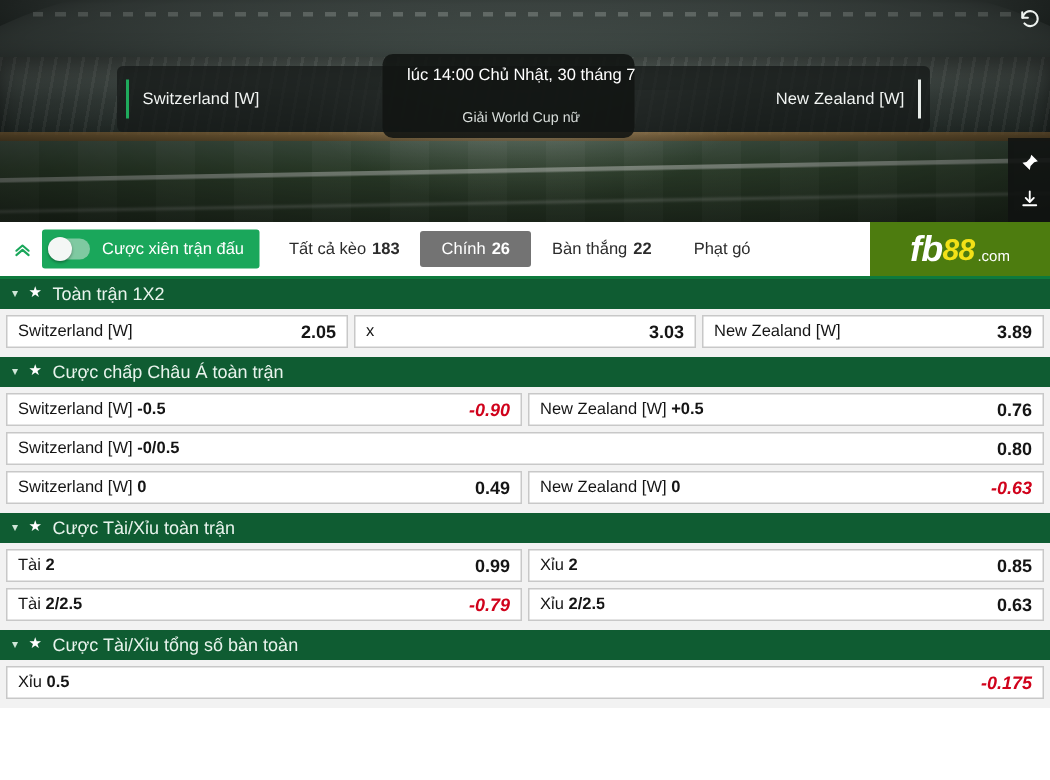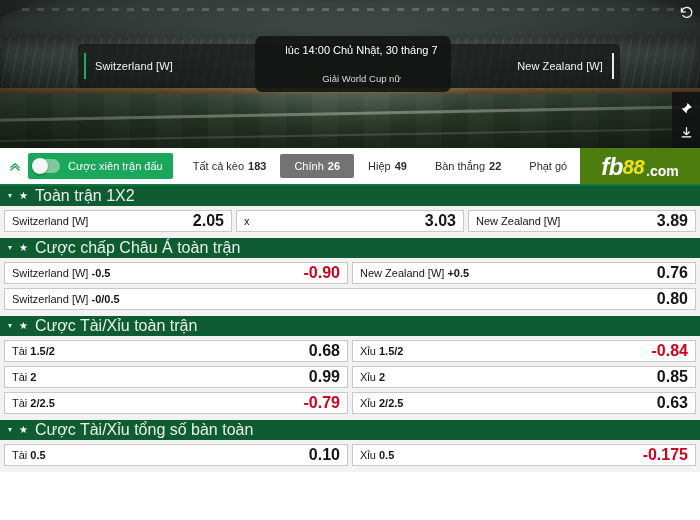--- a/index.html
+++ b/index.html
@@ -99,21 +99,21 @@
     color: #f2f5f3;
     font-size: 11px;
     padding: 0 9px;
     white-space: nowrap;
     letter-spacing: .1px;
   }
   .team.home { margin-left: 6px; }
   .team.away { margin-right: 6px; flex-direction: row; }
 
   .match-info {
-    position: absolute; left: 255px; top: 36px; width: 196px; height: 56px;
+    position: absolute; left: 255px; top: 36px; width: 168px; height: 56px;
     background: rgba(18,21,19,.90);
     border-radius: 7px;
     display: flex; flex-direction: column; align-items: center; justify-content: center;
     gap: 5px;
     padding-left: 17px;
   }
   .match-time { color:#ffffff; font-size: 11px; white-space: nowrap; }
   .match-league { color:#d7dcd9; font-size: 9.5px; white-space: nowrap; margin-top: 12px; }
 
   
@@ -191,52 +191,52 @@
 
   .fb-logo {
     position: absolute; right: 0; top: 0;
     width: 120px; height: 38px;
     background: #4d7c0f;
     display:flex; align-items:center; justify-content:center;
     overflow:hidden;
   }
   .fb-logo .fb { color:#ffffff; font-size: 24px; font-weight: bold; font-style: italic; letter-spacing:-.5px; }
   .fb-logo .n88 { color:#f2e117; font-size: 20px; font-weight: bold; font-style: italic; letter-spacing:-.5px; }
-  .fb-logo .dotcom { color:#ffffff; font-size: 14px; font-weight: bold; margin-left: 2px; margin-top: 8px; }
+  .fb-logo .dotcom { color:#ffffff; font-size: 10px; font-weight: normal; margin-left: 2px; margin-top: 8px; }
 
   
   .markets { width: 700px; }
   .market { width: 700px; }
   .market-header {
     height: 20px;
     background: #0f5c32;
     display:flex; align-items:center;
     padding-left: 8px;
     gap: 7px;
   }
   .mh-caret { color:#cfe6d8; font-size: 8px; line-height:1; cursor:pointer; }
   .mh-star { color:#ffffff; font-size: 10px; line-height:1; cursor:pointer; }
-  .mh-title { color:#e8f3ec; font-size: 16px; white-space:nowrap; }
+  .mh-title { color:#e8f3ec; font-size: 12px; white-space:nowrap; }
 
   .market-body { background:#f2f2f2; padding: 2px 0 4px 0; }
   .odds-row { display:flex; gap: 4px; padding: 2px 4px; }
   .odds-cell {
     flex: 1 1 0;
     height: 22px;
     background:#ffffff;
     border: 1px solid #c8c8c8;
     display:flex; align-items:center; justify-content:space-between;
     padding: 0 7px;
     cursor:pointer;
     min-width: 0;
   }
   .oc-label { font-size: 11px; color:#151515; white-space:nowrap; overflow:hidden; text-overflow:ellipsis; }
   .oc-label b { font-weight: bold; }
-  .oc-odds { font-size: 16px; font-weight: bold; color:#151515; white-space:nowrap; padding-left:6px; }
-  .oc-odds.neg { color:#d0021b; }
+  .oc-odds { font-size: 12px; font-weight: bold; color:#151515; white-space:nowrap; padding-left:6px; }
+  .oc-odds.neg { color:#d0021b;font-style:italic; }
 </style>
 </head>
 <body>
 
 <div class="app">
 
   <div class="banner">
     <div class="stadium-sky"></div>
     <div class="stadium-roof"></div>
     <div class="stadium-stands"></div>
@@ -305,24 +305,20 @@
     <div class="nav-tabs">
         <div class="nav-tab">
           <span>Tất cả kèo</span>
           <span class="cnt">183</span>
         </div>
         <div class="nav-tab active">
           <span>Chính</span>
           <span class="cnt">26</span>
         </div>
         <div class="nav-tab">
-          <span>Hiệp</span>
-          <span class="cnt">49</span>
-        </div>
-        <div class="nav-tab">
           <span>Bàn thắng</span>
           <span class="cnt">22</span>
         </div>
         <div class="nav-tab">
           <span>Phạt gó</span>
         </div>
       </div>
 
     <div class="fb-logo">
       <span class="fb">fb</span>
@@ -371,41 +367,41 @@
               <span class="oc-label"><span>New Zealand [W] </span><b>+0.5</b></span>
               <span class="oc-odds">0.76</span>
             </div>
           </div>
           <div class="odds-row">
             <div class="odds-cell">
               <span class="oc-label"><span>Switzerland [W] </span><b>-0/0.5</b></span>
               <span class="oc-odds">0.80</span>
             </div>
           </div>
+          <div class="odds-row">
+            <div class="odds-cell">
+              <span class="oc-label"><span>Switzerland [W] </span><b>0</b></span>
+              <span class="oc-odds">0.49</span>
+            </div>
+            <div class="odds-cell">
+              <span class="oc-label"><span>New Zealand [W] </span><b>0</b></span>
+              <span class="oc-odds neg">-0.63</span>
+            </div>
+          </div>
         </div>
       </div>
       <div class="market">
         <div class="market-header">
           <span class="mh-caret">▾</span>
           <span class="mh-star">★</span>
           <span class="mh-title">Cược Tài/Xỉu toàn trận</span>
         </div>
         <div class="market-body">
           <div class="odds-row">
             <div class="odds-cell">
-              <span class="oc-label"><span>Tài </span><b>1.5/2</b></span>
-              <span class="oc-odds">0.68</span>
-            </div>
-            <div class="odds-cell">
-              <span class="oc-label"><span>Xỉu </span><b>1.5/2</b></span>
-              <span class="oc-odds neg">-0.84</span>
-            </div>
-          </div>
-          <div class="odds-row">
-            <div class="odds-cell">
               <span class="oc-label"><span>Tài </span><b>2</b></span>
               <span class="oc-odds">0.99</span>
             </div>
             <div class="odds-cell">
               <span class="oc-label"><span>Xỉu </span><b>2</b></span>
               <span class="oc-odds">0.85</span>
             </div>
           </div>
           <div class="odds-row">
             <div class="odds-cell">
@@ -421,24 +417,20 @@
       </div>
       <div class="market">
         <div class="market-header">
           <span class="mh-caret">▾</span>
           <span class="mh-star">★</span>
           <span class="mh-title">Cược Tài/Xỉu tổng số bàn toàn</span>
         </div>
         <div class="market-body">
           <div class="odds-row">
             <div class="odds-cell">
-              <span class="oc-label"><span>Tài </span><b>0.5</b></span>
-              <span class="oc-odds">0.10</span>
-            </div>
-            <div class="odds-cell">
               <span class="oc-label"><span>Xỉu </span><b>0.5</b></span>
               <span class="oc-odds neg">-0.175</span>
             </div>
           </div>
         </div>
       </div>
     </div>
 
 </div>
 

